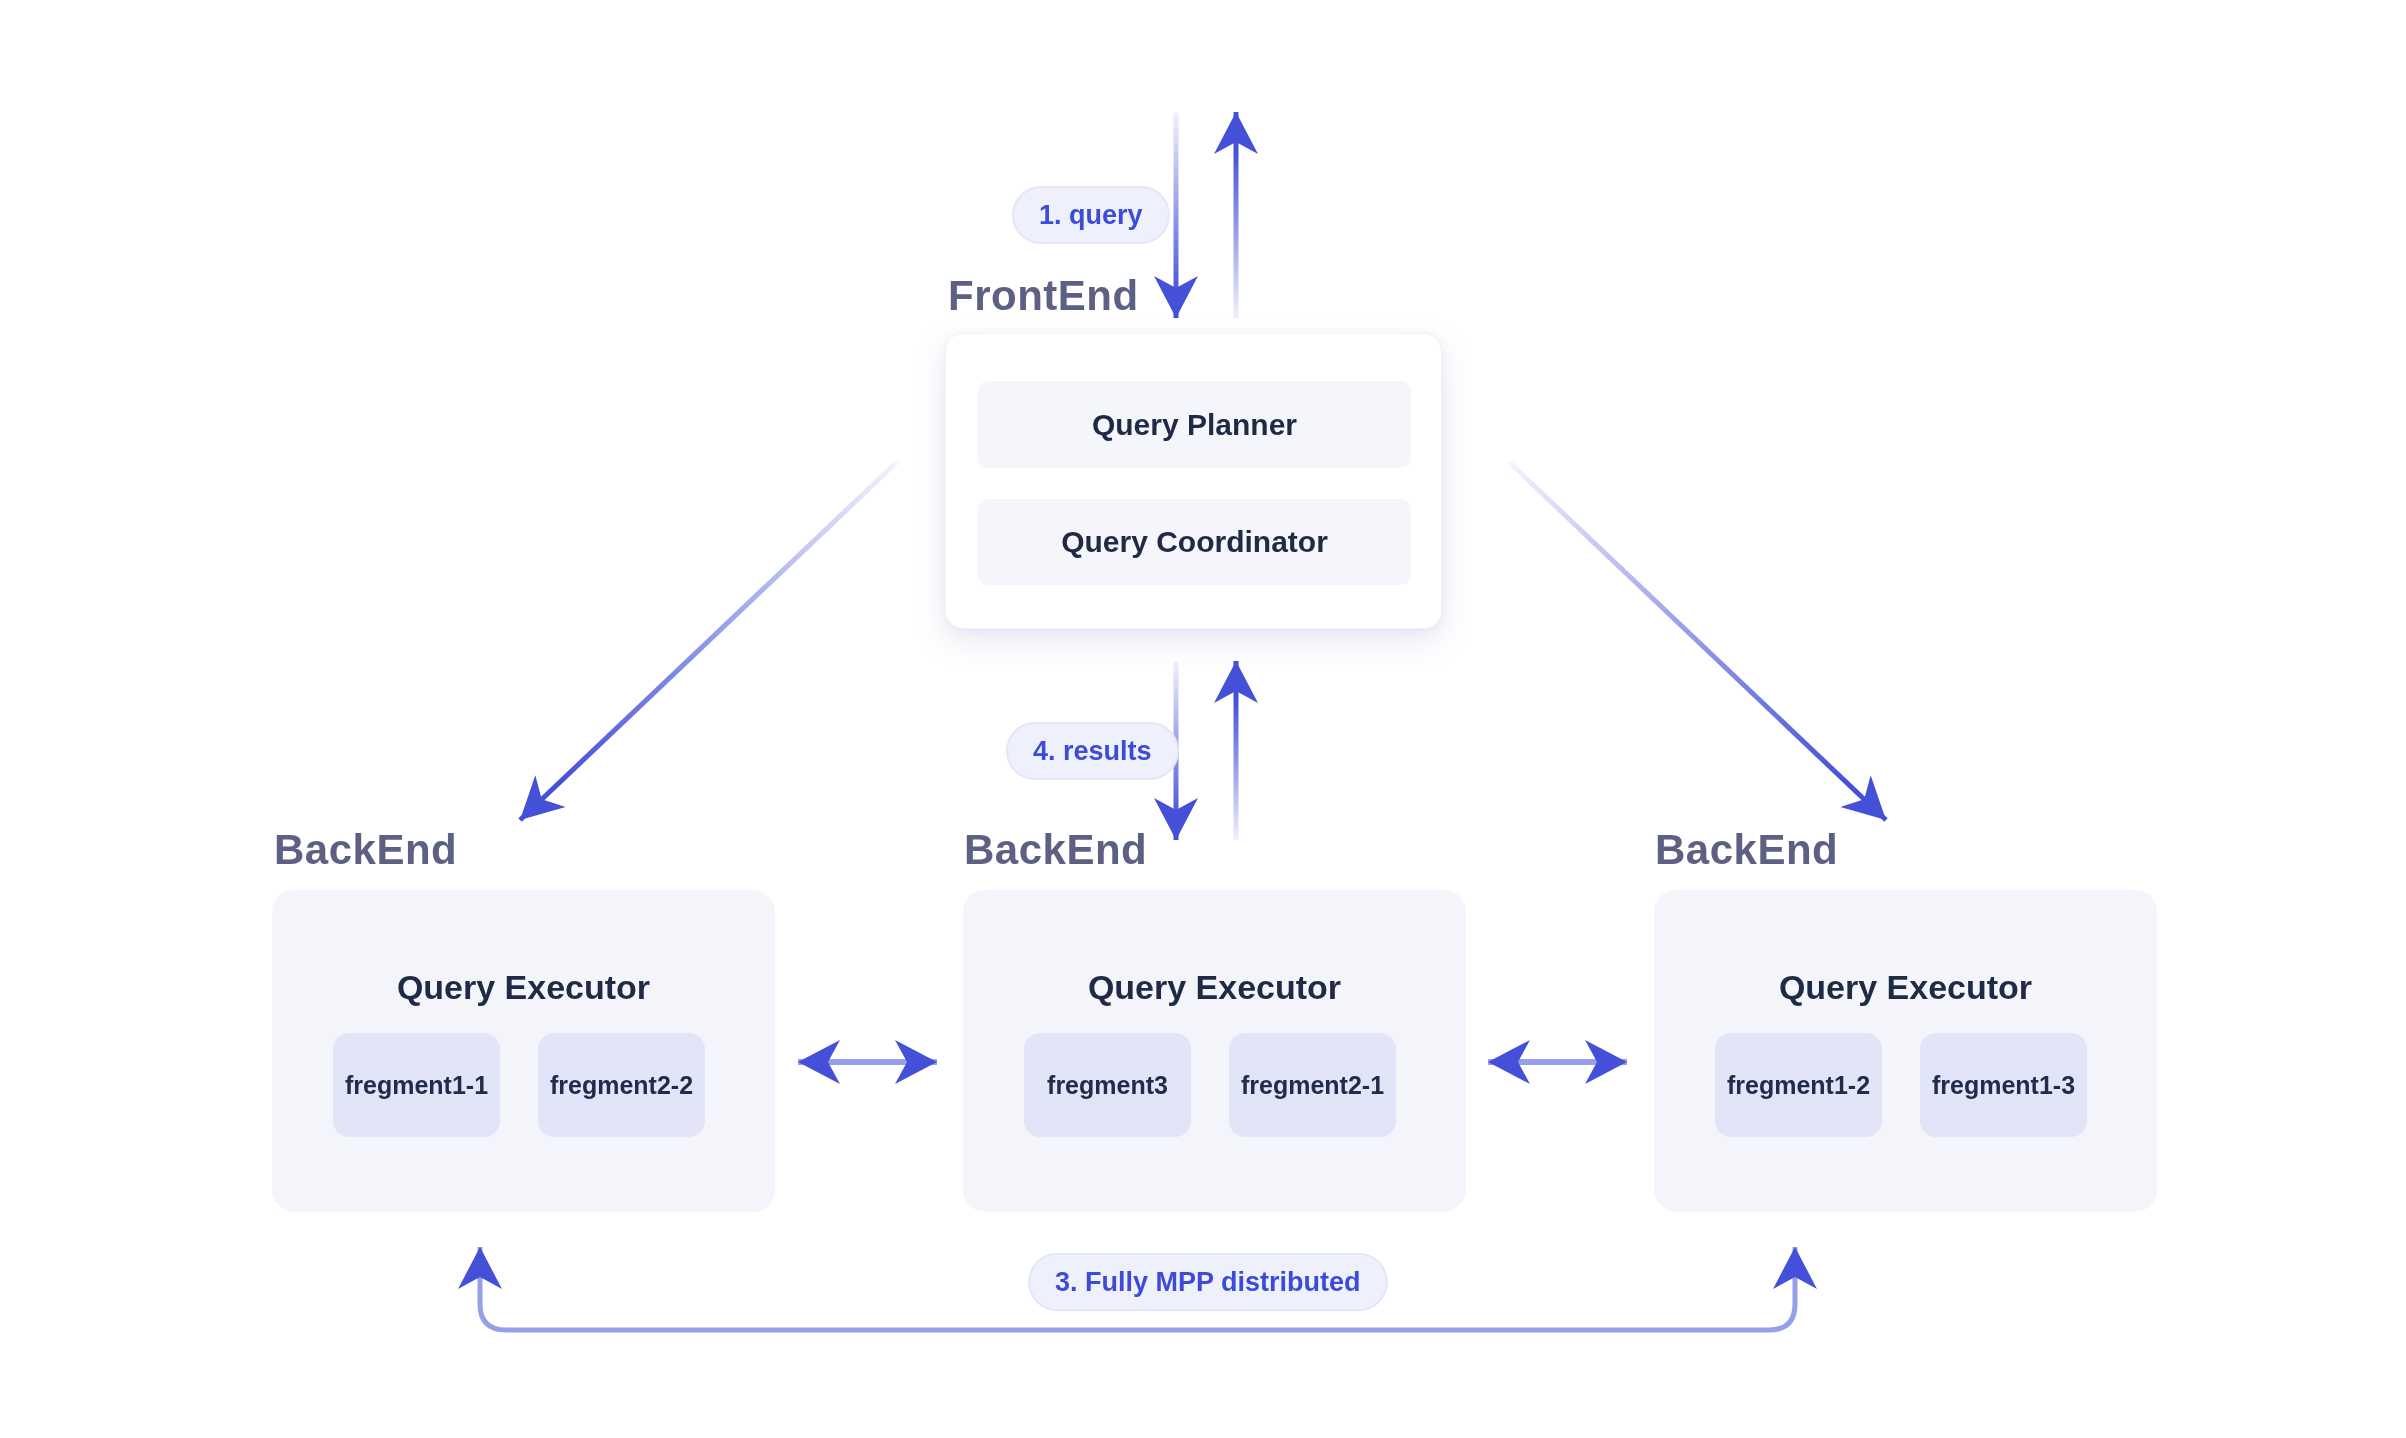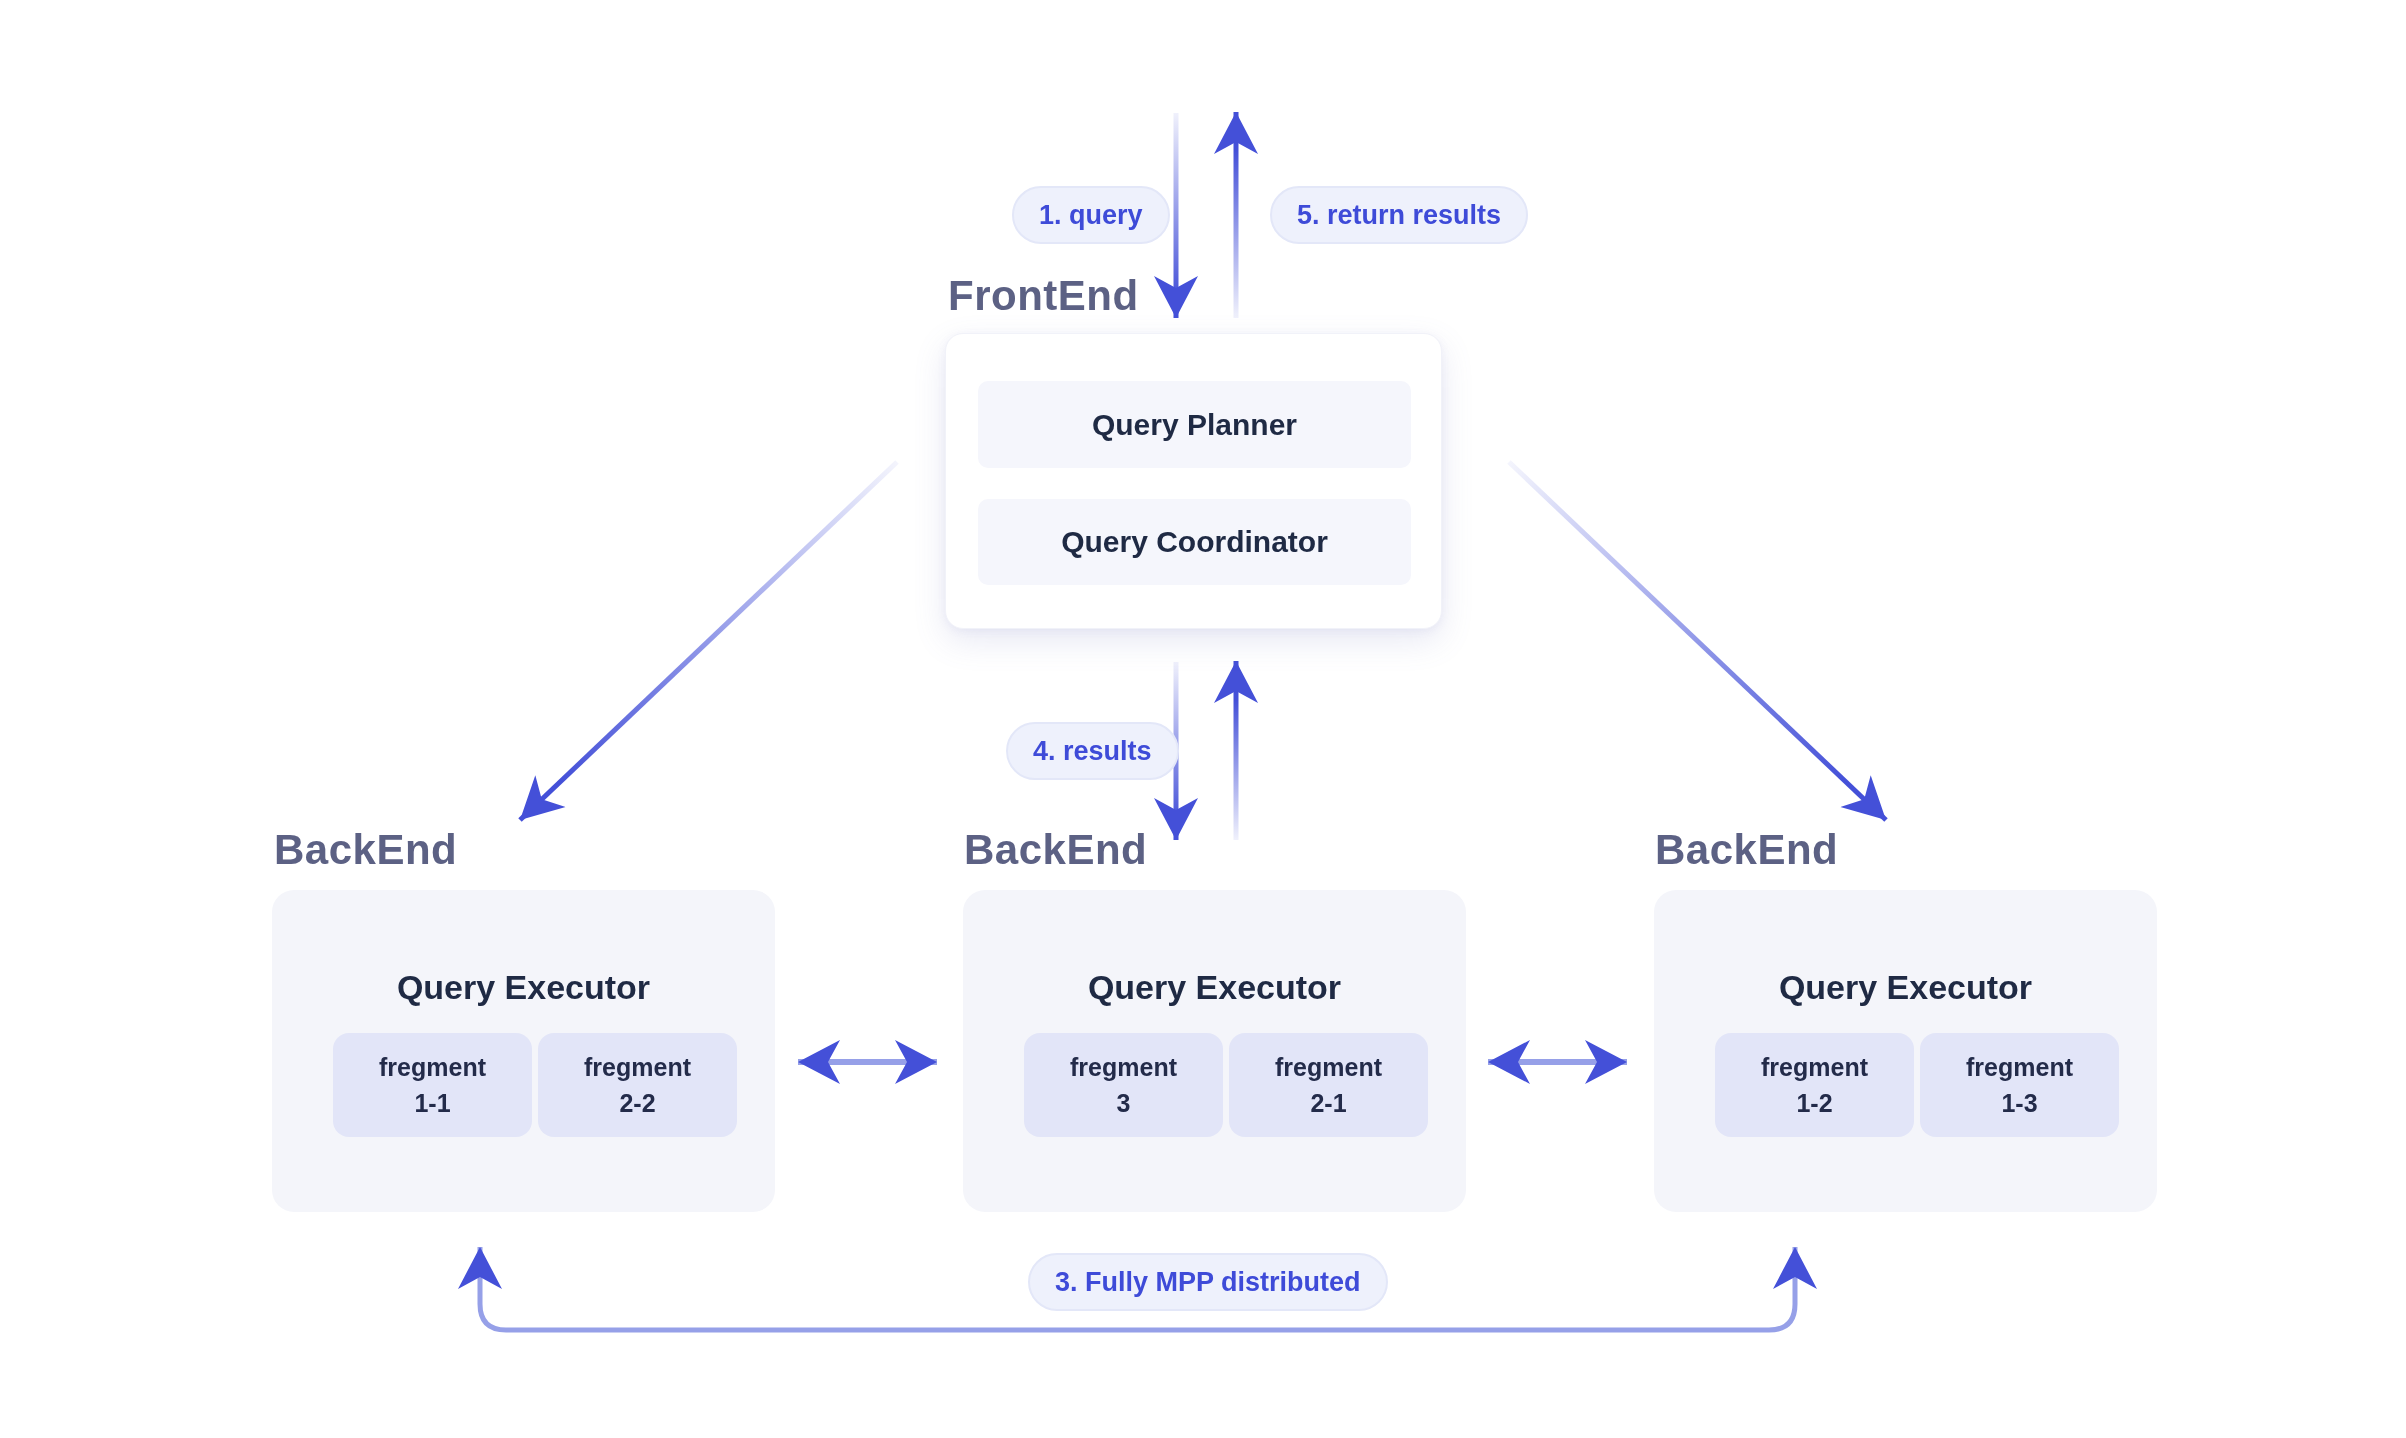--- a/index.html
+++ b/index.html
@@ -92,25 +92,25 @@
     left: 0; top: 78px;
     width: 100%;
     text-align: center;
     color: #1f2a44;
     font-size: 34px;
     font-weight: 700;
   }
   .frag-box {
     position: absolute;
     top: 143px;
-    width: 199px; height: 104px;
+    width: 167px; height: 104px;
     background: #e2e5f8;
     border-radius: 16px;
     display: flex;
-    flex-direction: column;
+    flex-direction: row;
     align-items: center;
     justify-content: center;
     color: #232b4a;
     font-size: 25px;
     font-weight: 700;
     line-height: 36px;
     text-align: center;
   }
   .frag-box.first  { left: 61px; }
   .frag-box.second { left: 266px; }
@@ -165,21 +165,20 @@
     <path d="M1509,462 L1886,820" stroke="url(#gDiagR)" stroke-width="5" fill="none" marker-end="url(#head)"></path>
 
     <path d="M798,1062 L937,1062" stroke="#96a0e8" stroke-width="6" fill="none" marker-start="url(#head)" marker-end="url(#head)"></path>
 
     <path d="M1488,1062 L1627,1062" stroke="#96a0e8" stroke-width="6" fill="none" marker-start="url(#head)" marker-end="url(#head)"></path>
 
     <path d="M480,1247 L480,1304 Q480,1330 506,1330 L1769,1330 Q1795,1330 1795,1304 L1795,1247" stroke="#96a0e8" stroke-width="5" fill="none" marker-start="url(#head)" marker-end="url(#head)"></path>
   </svg>
 
   <div class="pill" style="left:1012px; top:186px;">1. query</div>
-  <div class="pill" style="left:1270px; top:186px;">5. return results</div>
   <div class="pill" style="left:1006px; top:722px;">4. results</div>
   <div class="pill" style="left:1028px; top:1253px;">3. Fully MPP distributed</div>
 
   <div class="node-label" style="left:948px; top:272px;">FrontEnd</div>
 
   <div class="fe-card">
     <div class="fe-box coordinator">Query Coordinator</div>
     <div class="fe-box planner">Query Planner</div>
   </div>
 

